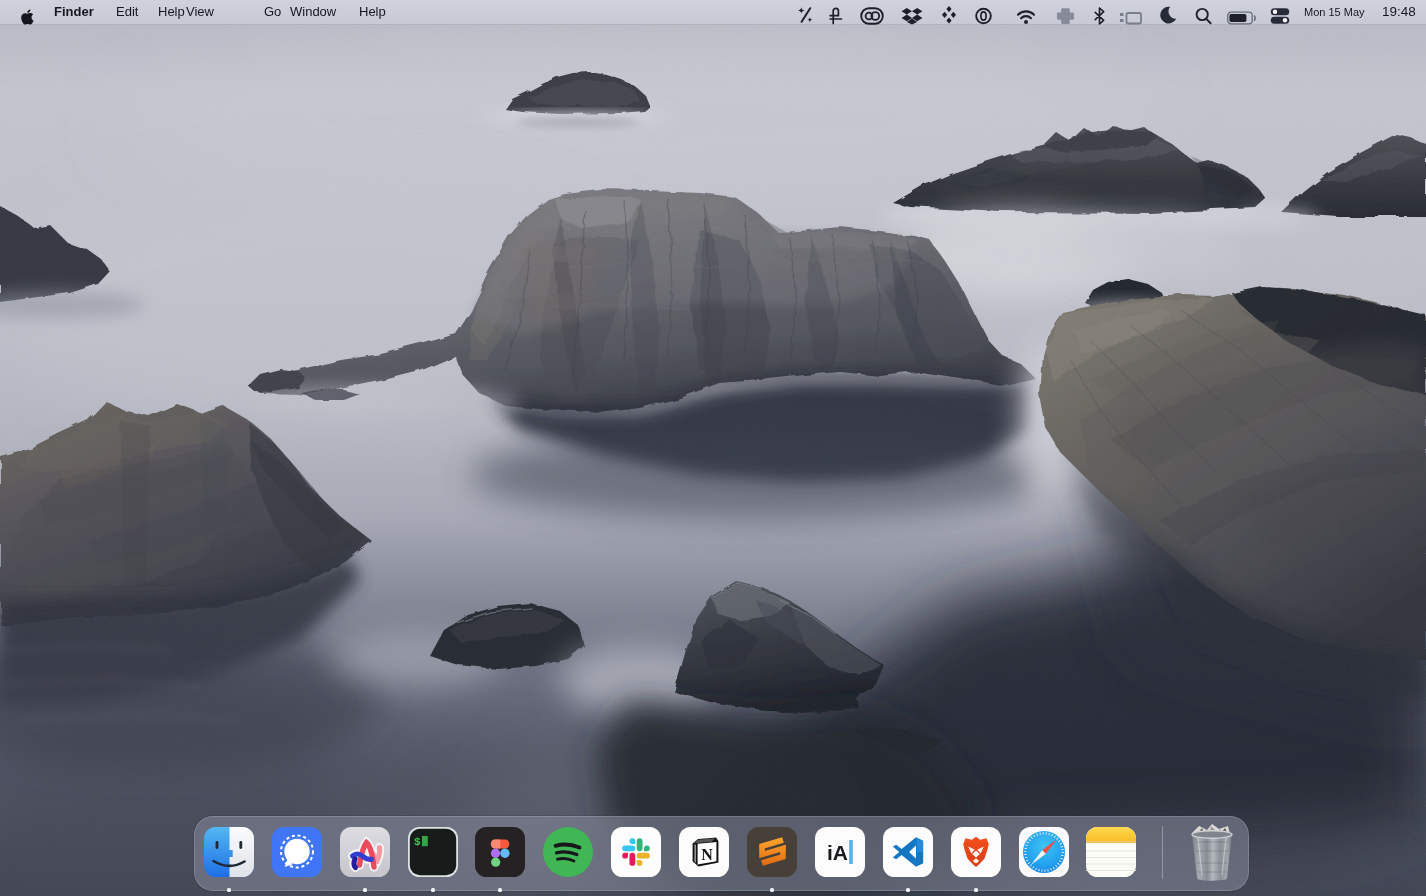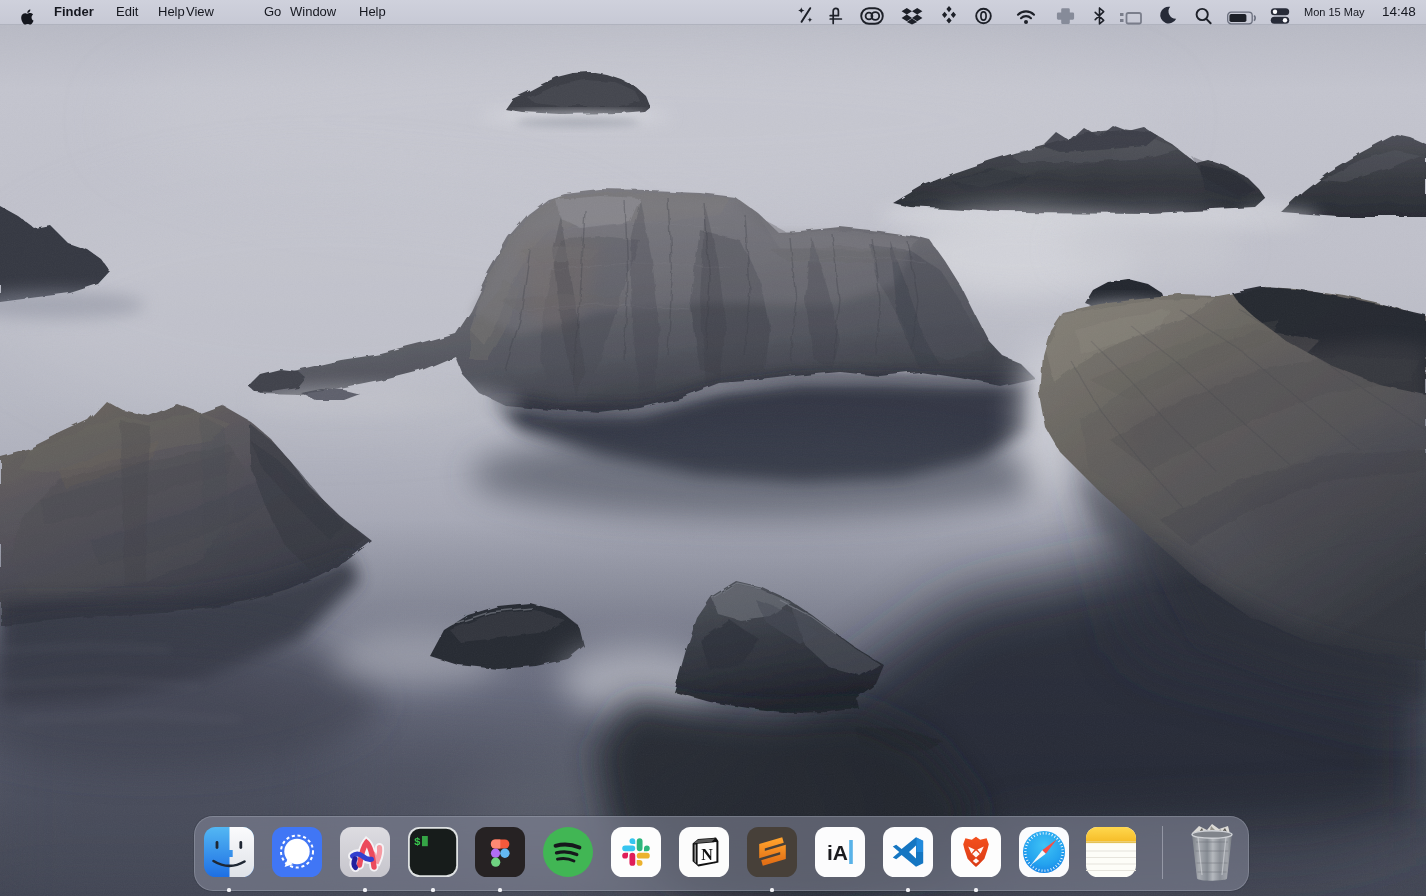--- a/index.html
+++ b/index.html
@@ -298,21 +298,21 @@
 <rect x="2.4" y="2.4" width="17" height="8.2" rx="1.8" fill="#1d2028"></rect>
 <path d="M27.2 4 A4.4 4.4 0 0 1 27.2 9.2" stroke="#515666" stroke-width="1.6" fill="none" opacity="0.8"></path>
     </svg>
 <svg class="micon" style="left:1270px;top:3.5px" width="20" height="17" viewBox="0 0 20 17">
 <rect x="0.8" y="0.8" width="18.4" height="7" rx="3.5" fill="#272b38"></rect>
 <circle cx="5" cy="4.3" r="2.2" fill="#fcfcff"></circle>
 <rect x="0.8" y="9.2" width="18.4" height="7" rx="3.5" fill="#272b38"></rect>
 <circle cx="15" cy="12.7" r="2.2" fill="#fcfcff"></circle>
     </svg>
 <span class="mi" style="left:1304px;font-size:11px">Mon 15 May</span>
-<span class="mi" style="left:1382px;font-size:13.5px">14:48</span>
+<span class="mi" style="left:1382px;font-size:13.5px">19:48</span>
 </div>
 <div id="dock"></div>
 <div id="sep"></div>
 
 <svg class="di" style="left:203px" viewBox="0 0 52 52">
 <defs>
       <linearGradient id="fbg" x1="0" y1="0" x2="0" y2="1">
         <stop offset="0" stop-color="#53b7f3"></stop>
         <stop offset="1" stop-color="#1e6fe4"></stop>
       </linearGradient>

